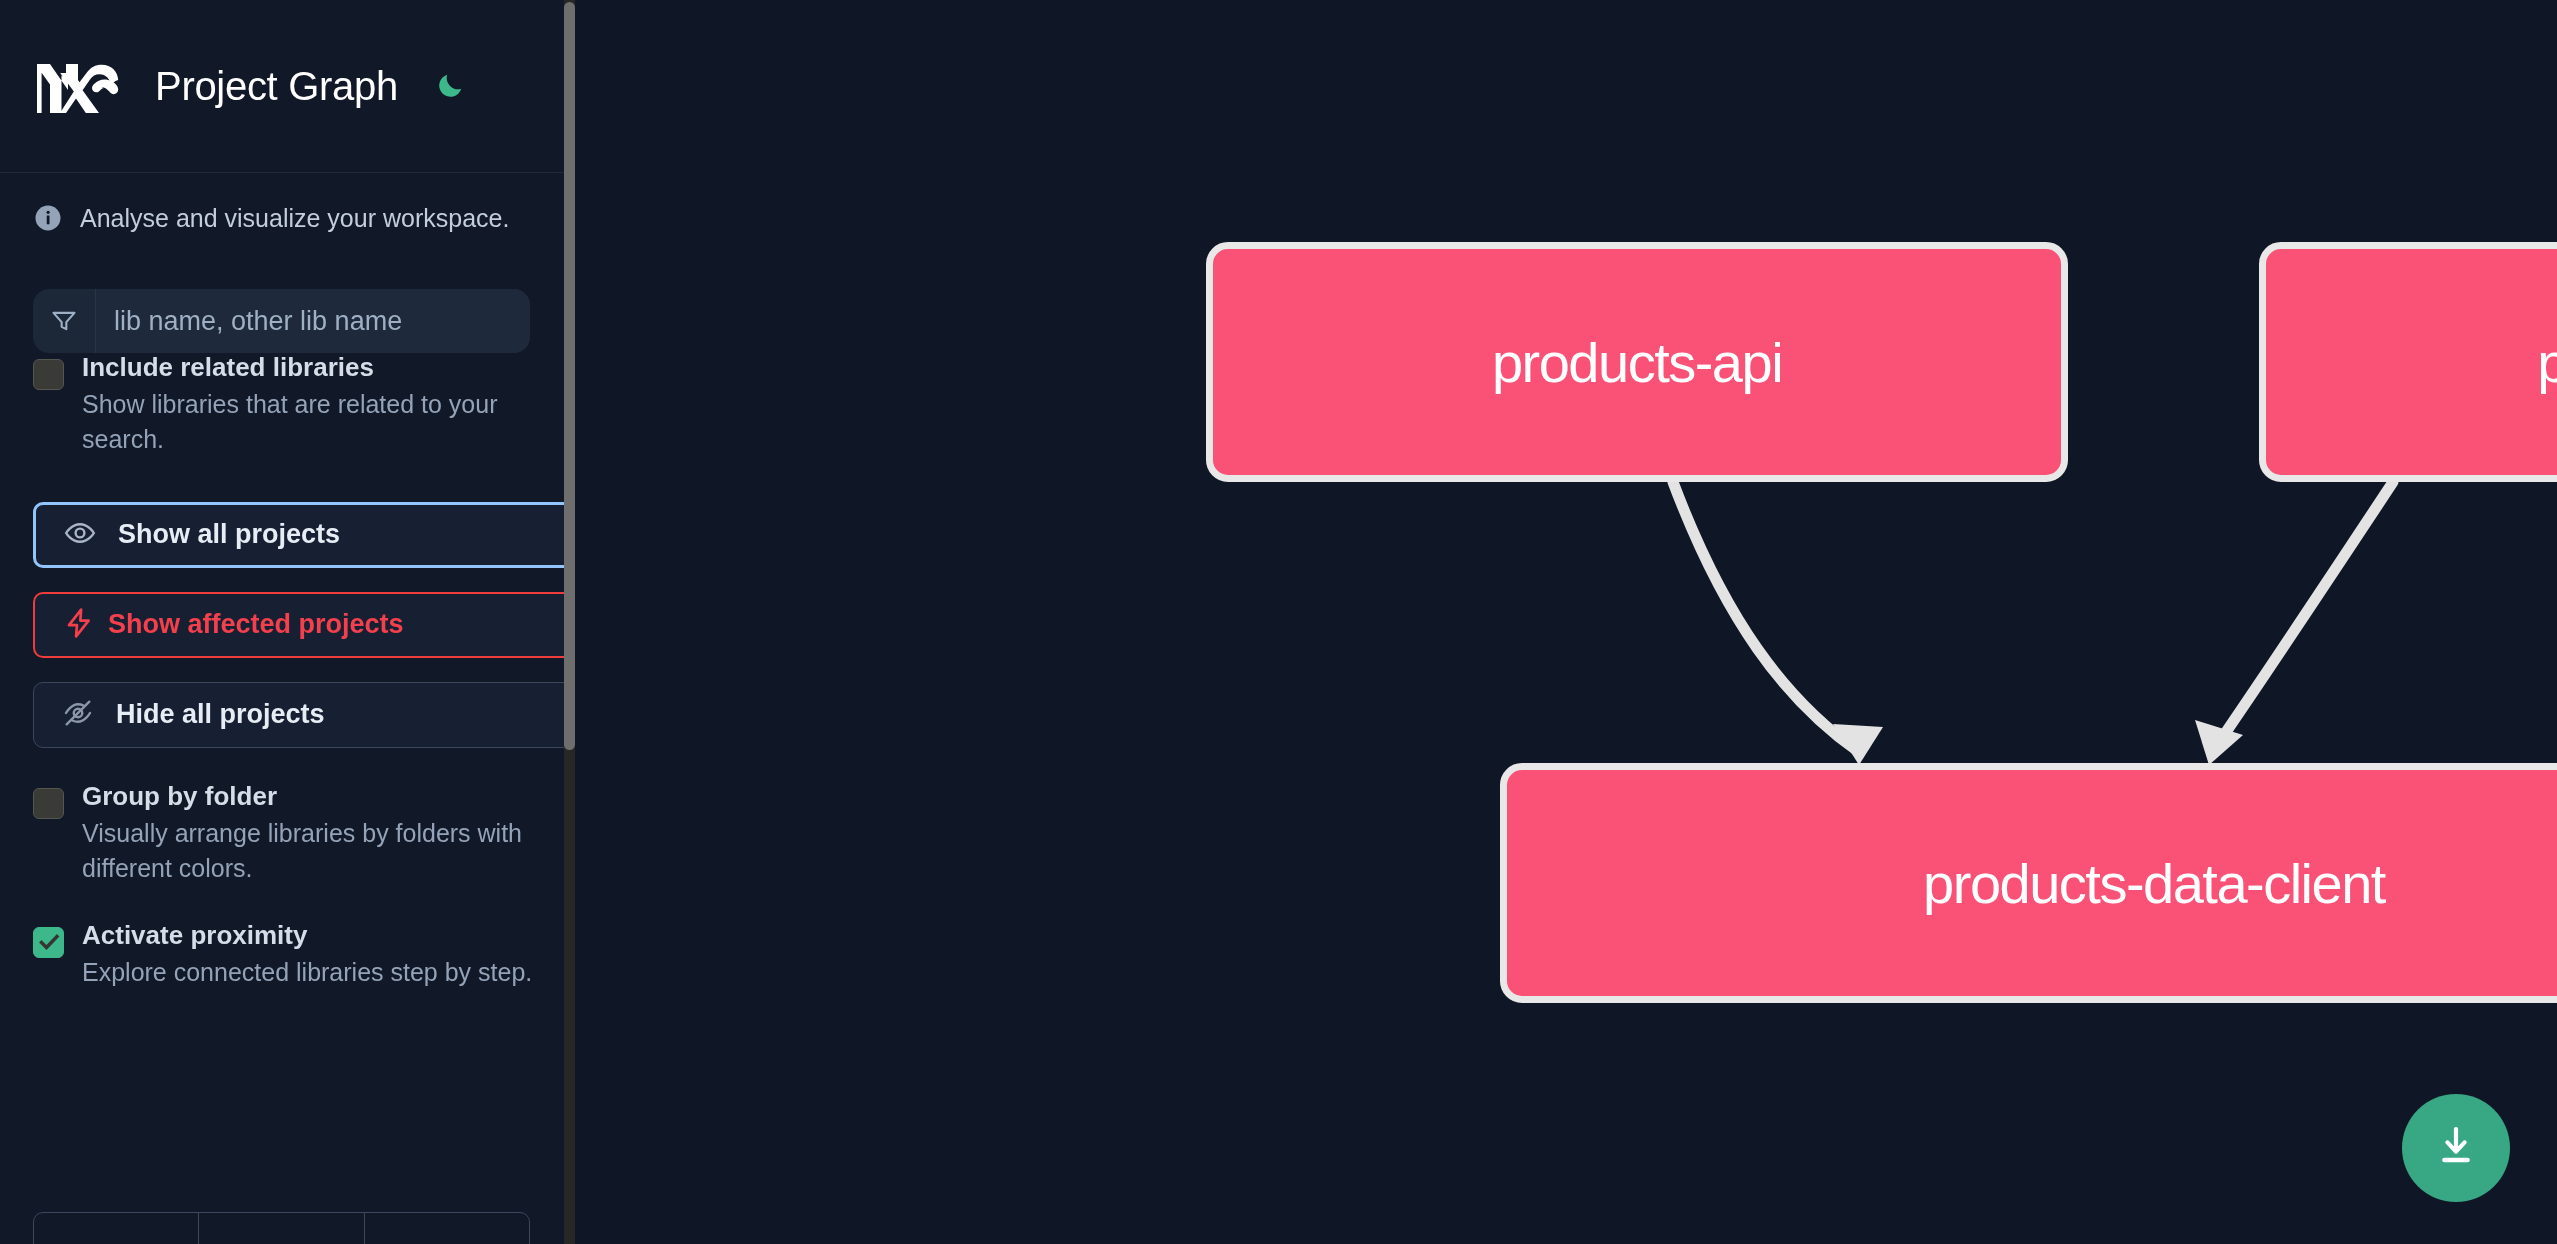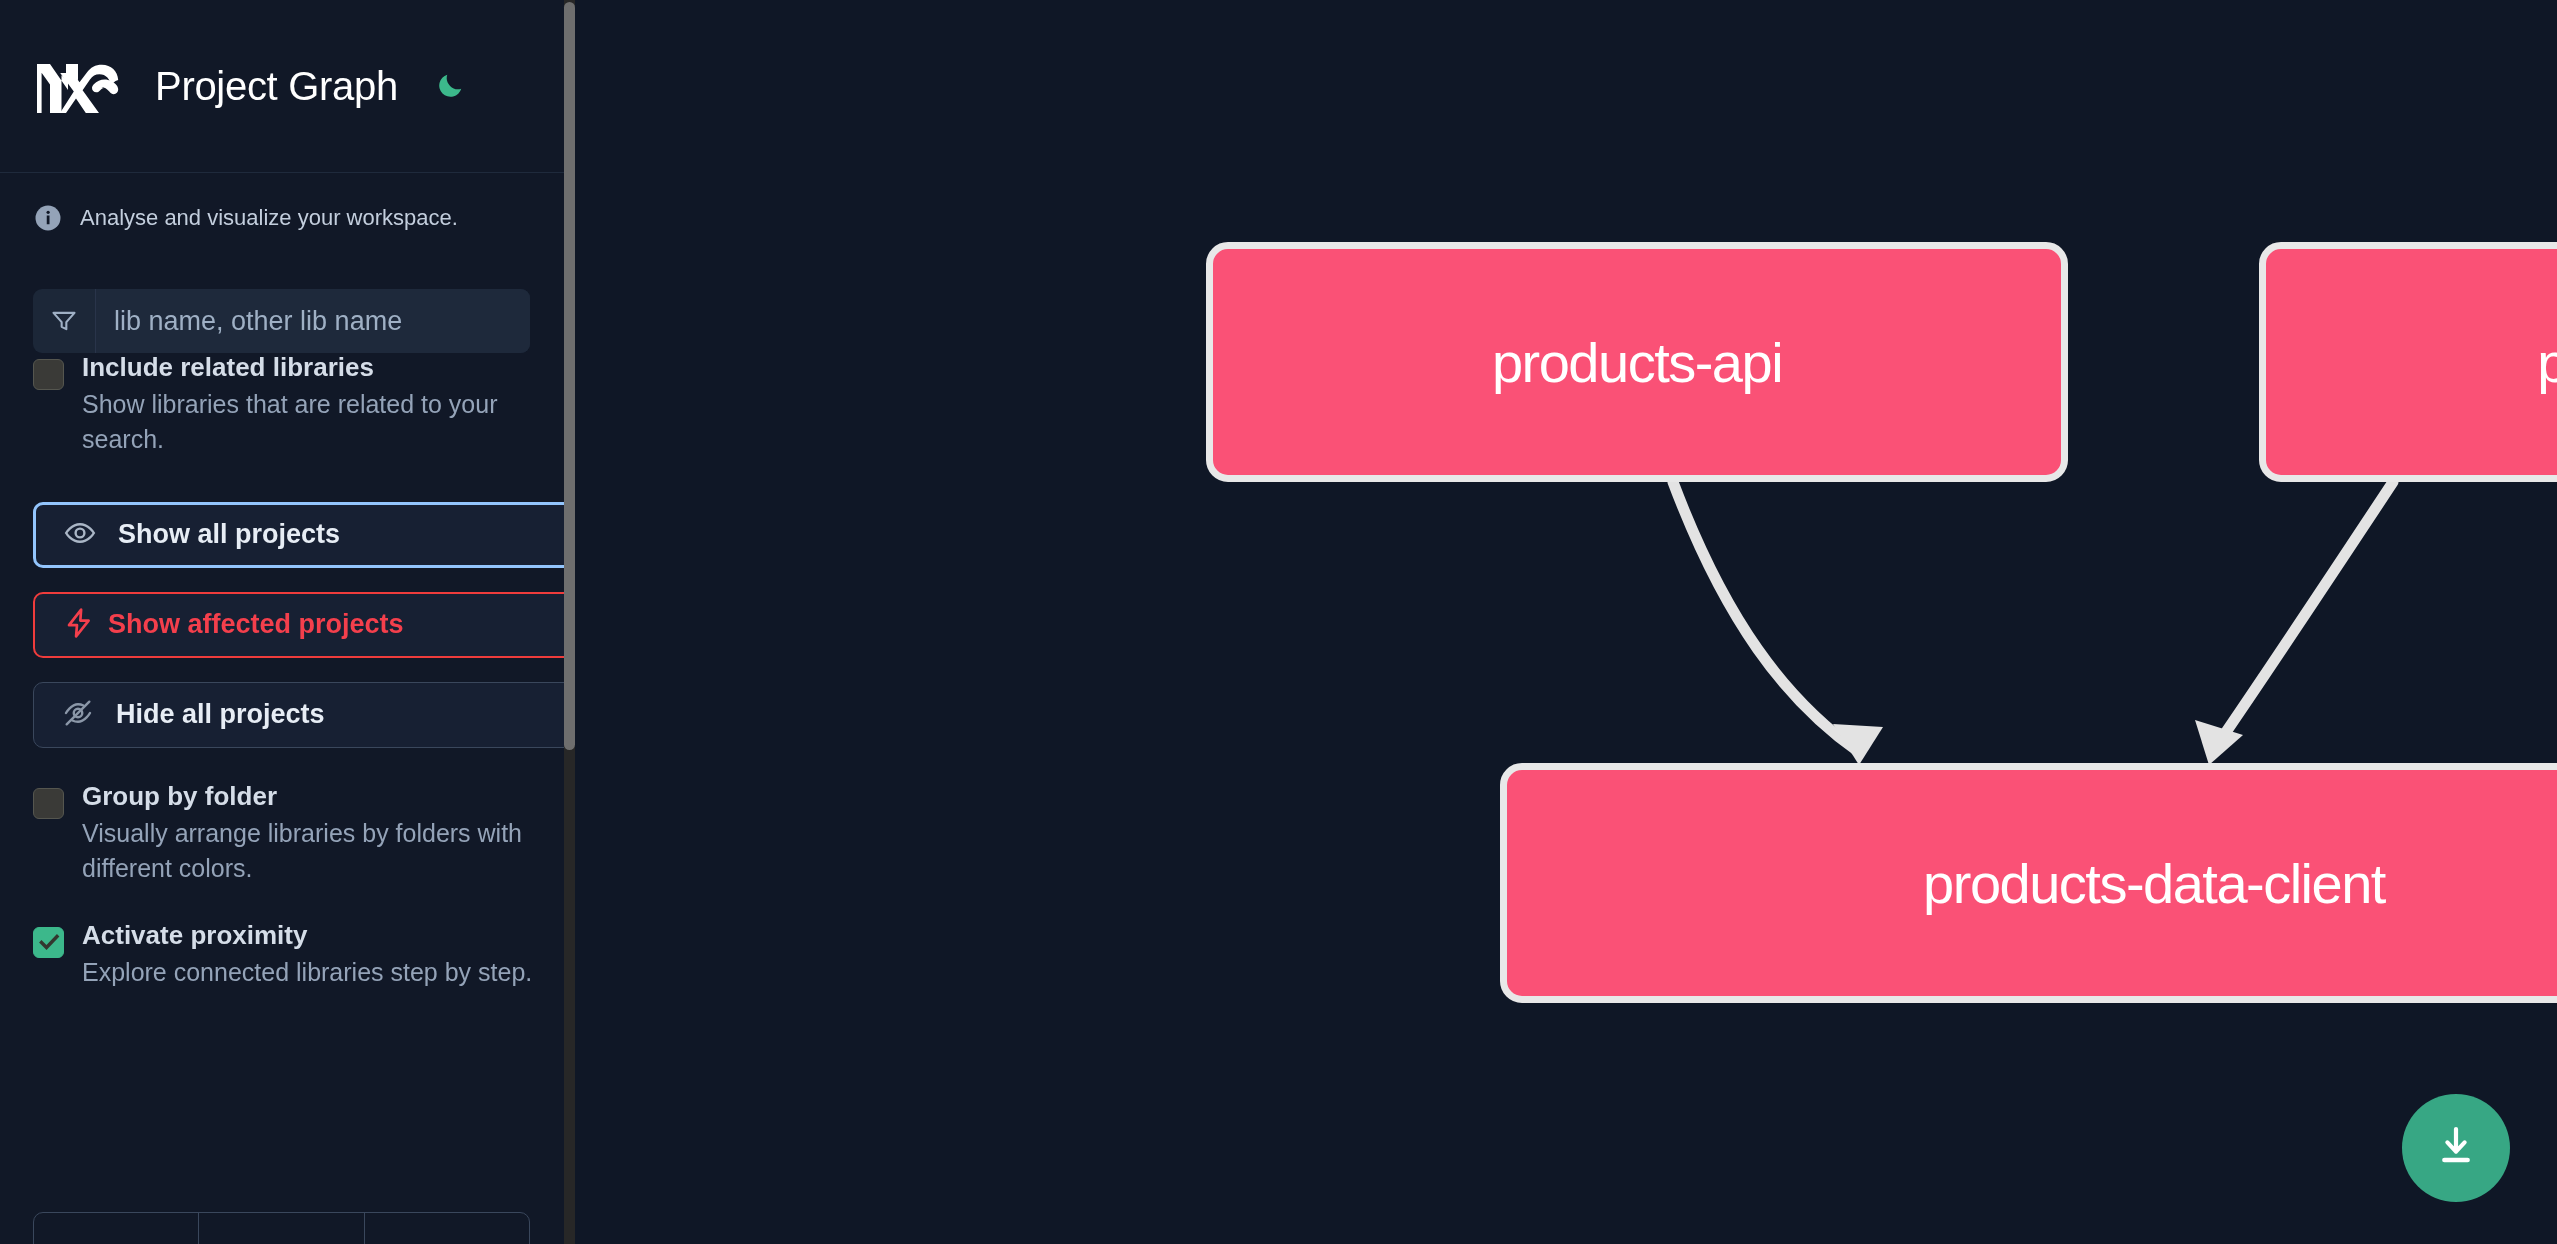--- a/index.html
+++ b/index.html
@@ -40,29 +40,29 @@
     display: flex; align-items: center; justify-content: center;
     cursor: pointer;
   }
 
   .sb-tagline {
     display: flex; align-items: center;
     padding: 0 33px; height: 90px;
     gap: 17px;
   }
   .info-icon { width: 30px; height: 30px; flex: 0 0 30px; }
-  .tagline-text { font-size: 22px; color: #c3cedd; }
+  .tagline-text { font-size: 25px; color: #c3cedd; }
 
   .sb-body { padding: 0 33px; }
 
   .filter-row {
     display: flex; align-items: stretch;
     height: 64px; width: 497px;
     background: #1c2738;
-    border-radius: 9px;
+    border-radius: 16px;
     margin-top: 26px;
     overflow: hidden;
   }
   .filter-icon-box {
     width: 63px; flex: 0 0 63px;
     display: flex; align-items: center; justify-content: center;
     border-right: 1px solid #2b3purple;
     border-right: 1px solid #2a3purple;
     border-right: 1px solid #29344a;
   }

